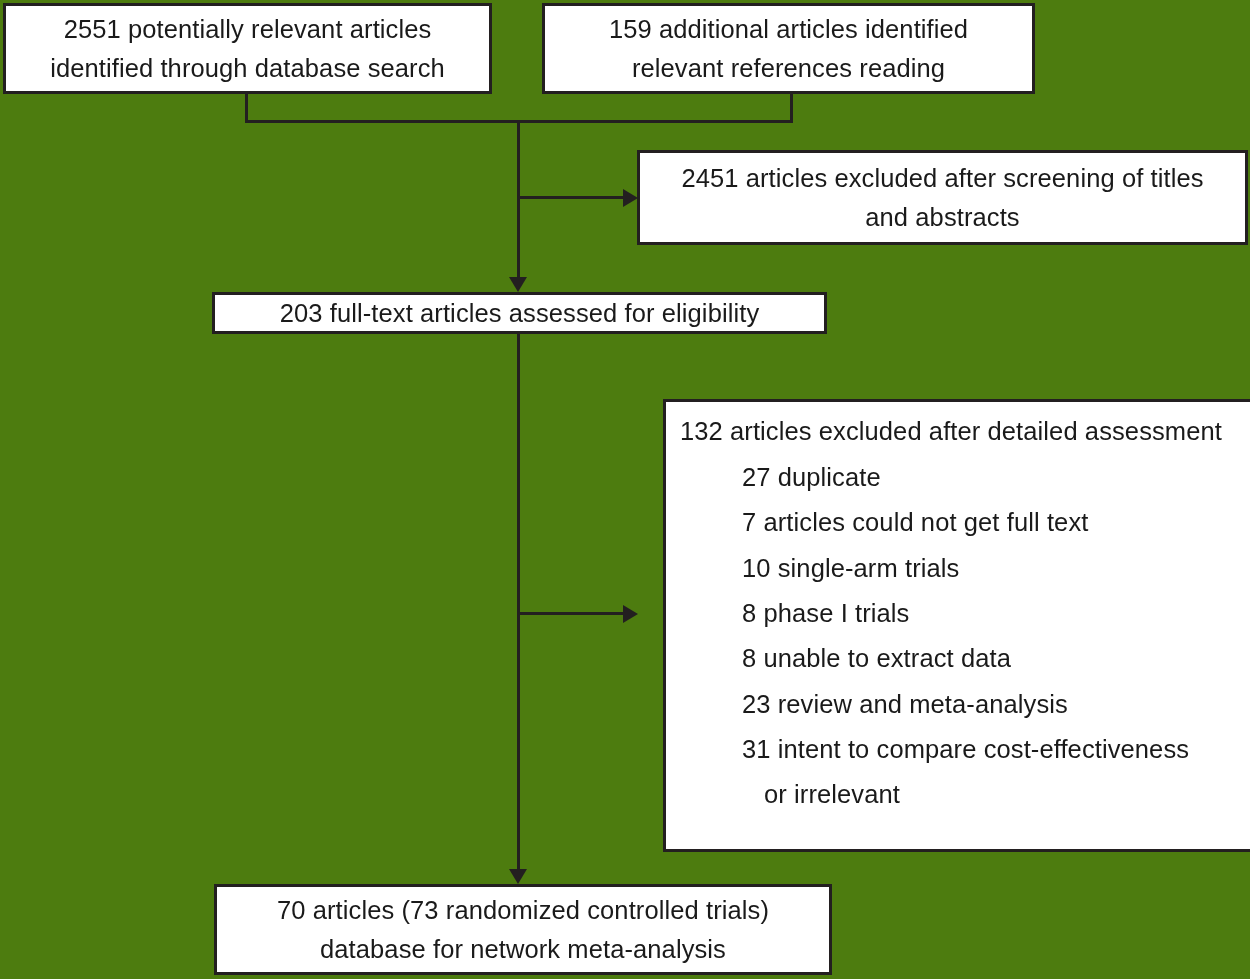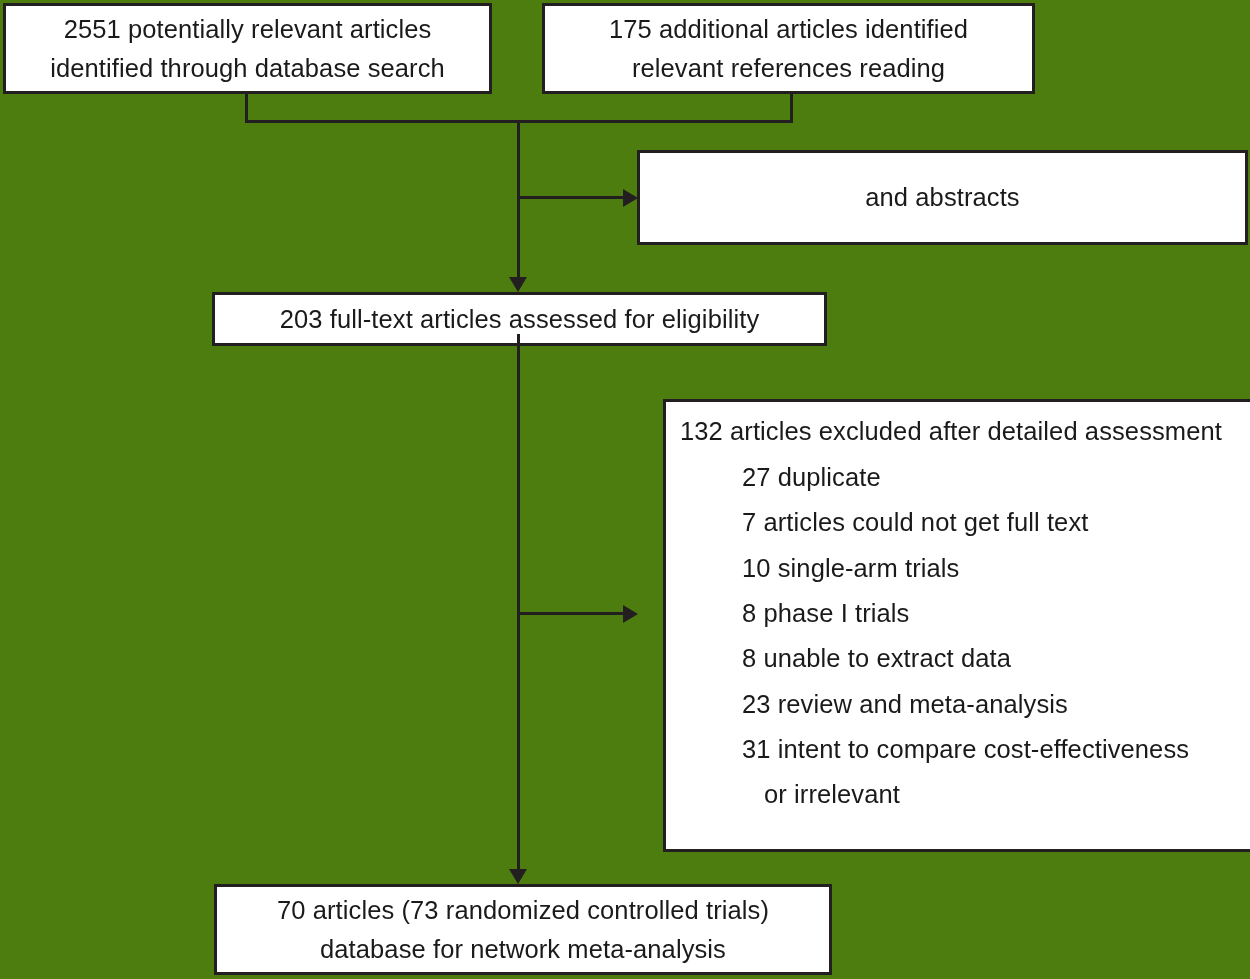--- a/index.html
+++ b/index.html
@@ -96,41 +96,42 @@
 <body>
 
 <div id="stage">
 
   <div class="node" style="left:3px; top:3px; width:489px; height:91px;">
     <span class="line">2551 potentially relevant articles</span>
     <span class="line">identified through database search</span>
   </div>
 
   <div class="node" style="left:542px; top:3px; width:493px; height:91px;">
-    <span class="line">175 additional articles identified</span>
+    <span class="line">159 additional articles identified</span>
     <span class="line">relevant references reading</span>
   </div>
 
   <div class="seg" style="left:245px; top:94px; width:3px; height:29px;"></div>
 
   <div class="seg" style="left:790px; top:94px; width:3px; height:29px;"></div>
 
   <div class="seg" style="left:245px; top:120px; width:548px; height:3px;"></div>
 
   <div class="seg" style="left:517px; top:123px; width:3px; height:154px;"></div>
   <div class="arrowhead-down" style="left:509px; top:277px;"></div>
 
   <div class="seg" style="left:517px; top:196px; width:106px; height:3px;"></div>
   <div class="arrowhead-right" style="left:623px; top:189px;"></div>
 
   <div class="node" style="left:637px; top:150px; width:611px; height:95px;">
+    <span class="line">2451 articles excluded after screening of titles</span>
     <span class="line">and abstracts</span>
   </div>
 
-  <div class="node" style="left:212px; top:292px; width:615px; height:54px;">
+  <div class="node" style="left:212px; top:292px; width:615px; height:42px;">
     <span class="line">203 full-text articles assessed for eligibility</span>
   </div>
 
   <div class="seg" style="left:517px; top:334px; width:3px; height:535px;"></div>
   <div class="arrowhead-down" style="left:509px; top:869px;"></div>
 
   <div class="seg" style="left:517px; top:612px; width:106px; height:3px;"></div>
   <div class="arrowhead-right" style="left:623px; top:605px;"></div>
 
   <div class="node listnode" style="left:637px; top:399px; width:611px; height:453px;margin-left:26px;">

